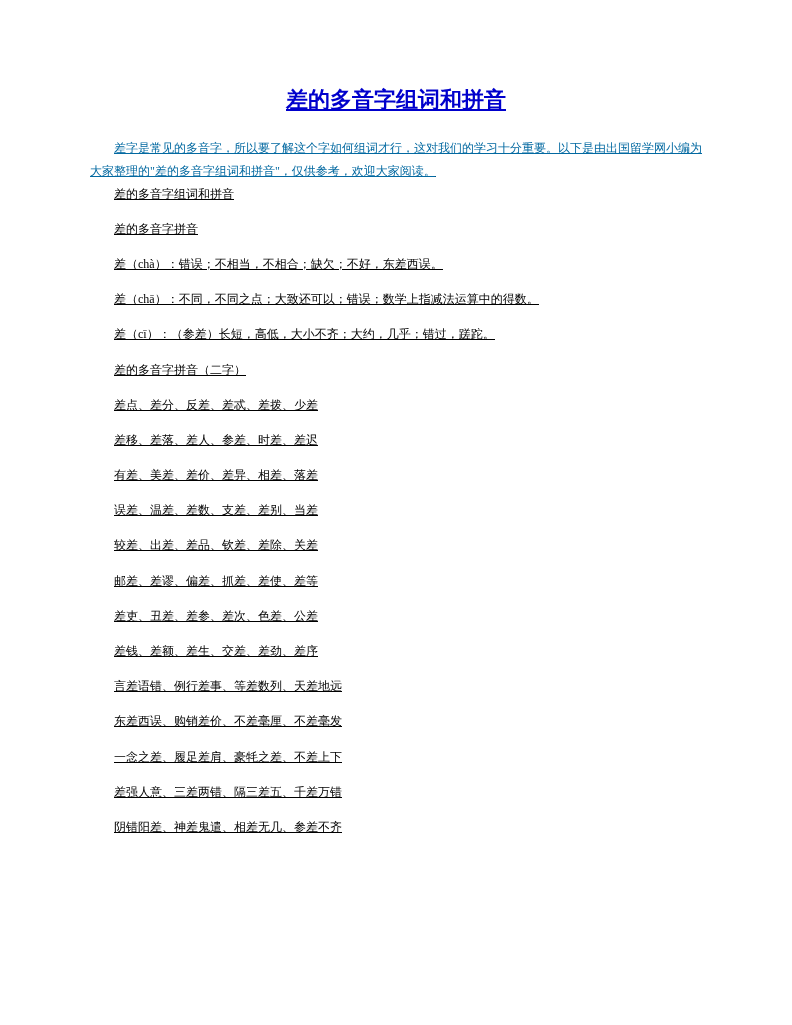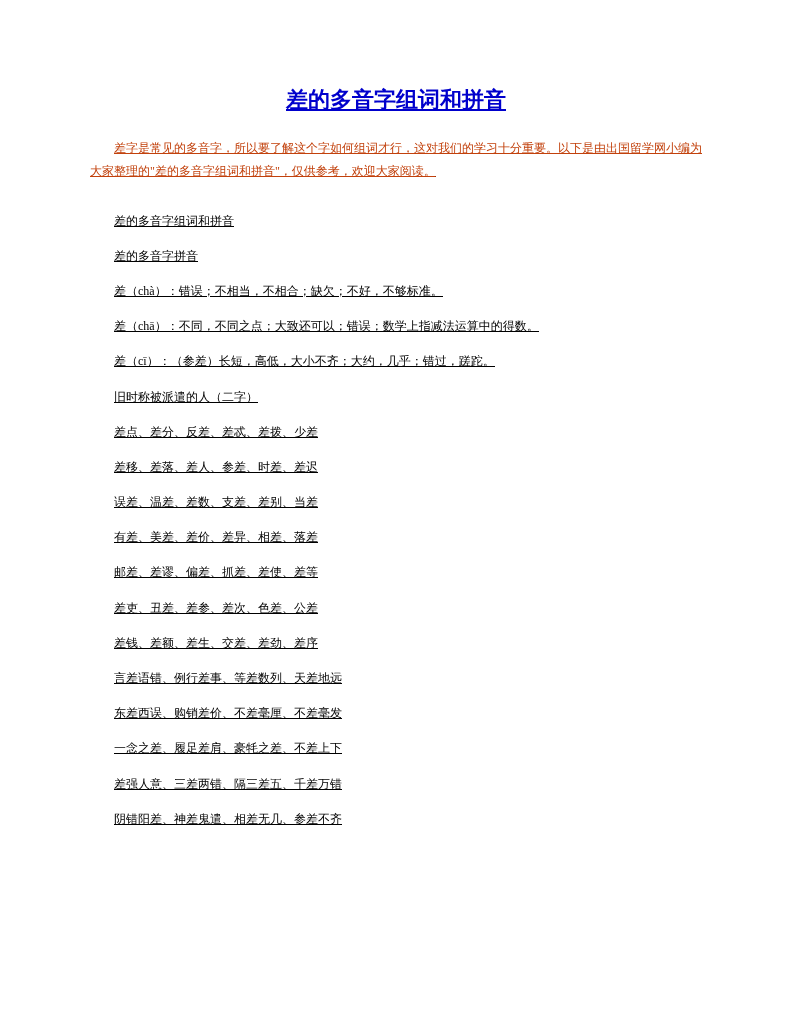--- a/index.html
+++ b/index.html
@@ -17,52 +17,53 @@
     }
     .title {
       color: #0000cc;
       font-size: 22px;
       font-weight: bold;
       text-align: center;
       margin-bottom: 22px;
       font-family: "SimHei", "黑体", sans-serif;
     }
     .intro {
-      color: #c2410c;
+      color: #0369a1;
       font-size: 12px;
       line-height: 1.9;
-      margin-bottom: 27px;
+      margin-bottom: 0;
       text-indent: 2em;
     }
     .line {
       color: #000000;
       font-size: 12px;
       line-height: 1.85;
       margin-bottom: 13px;
       padding-left: 2em;
     }
   </style>
 </head>
 <body>
 
 <h1 class="title">差的多音字组词和拼音</h1>
 
 <p class="intro">差字是常见的多音字，所以要了解这个字如何组词才行，这对我们的学习十分重要。以下是由出国留学网小编为大家整理的"差的多音字组词和拼音"，仅供参考，欢迎大家阅读。</p>
 
 <div id="content-lines">
     <p class="line">差的多音字组词和拼音</p>
     <p class="line">差的多音字拼音</p>
-    <p class="line">差（chà）：错误；不相当，不相合；缺欠；不好，不够标准。</p>
+    <p class="line">差（chà）：错误；不相当，不相合；缺欠；不好，东差西误。</p>
     <p class="line">差（chā）：不同，不同之点；大致还可以；错误；数学上指减法运算中的得数。</p>
     <p class="line">差（cī）：（参差）长短，高低，大小不齐；大约，几乎；错过，蹉跎。</p>
-    <p class="line">旧时称被派遣的人（二字）</p>
+    <p class="line">差的多音字拼音（二字）</p>
     <p class="line">差点、差分、反差、差忒、差拨、少差</p>
     <p class="line">差移、差落、差人、参差、时差、差迟</p>
+    <p class="line">有差、美差、差价、差异、相差、落差</p>
     <p class="line">误差、温差、差数、支差、差别、当差</p>
-    <p class="line">有差、美差、差价、差异、相差、落差</p>
+    <p class="line">较差、出差、差品、钦差、差除、关差</p>
     <p class="line">邮差、差谬、偏差、抓差、差使、差等</p>
     <p class="line">差吏、丑差、差参、差次、色差、公差</p>
     <p class="line">差钱、差额、差生、交差、差劲、差序</p>
     <p class="line">言差语错、例行差事、等差数列、天差地远</p>
     <p class="line">东差西误、购销差价、不差毫厘、不差毫发</p>
     <p class="line">一念之差、履足差肩、豪牦之差、不差上下</p>
     <p class="line">差强人意、三差两错、隔三差五、千差万错</p>
     <p class="line">阴错阳差、神差鬼遣、相差无几、参差不齐</p>
   </div>
 

